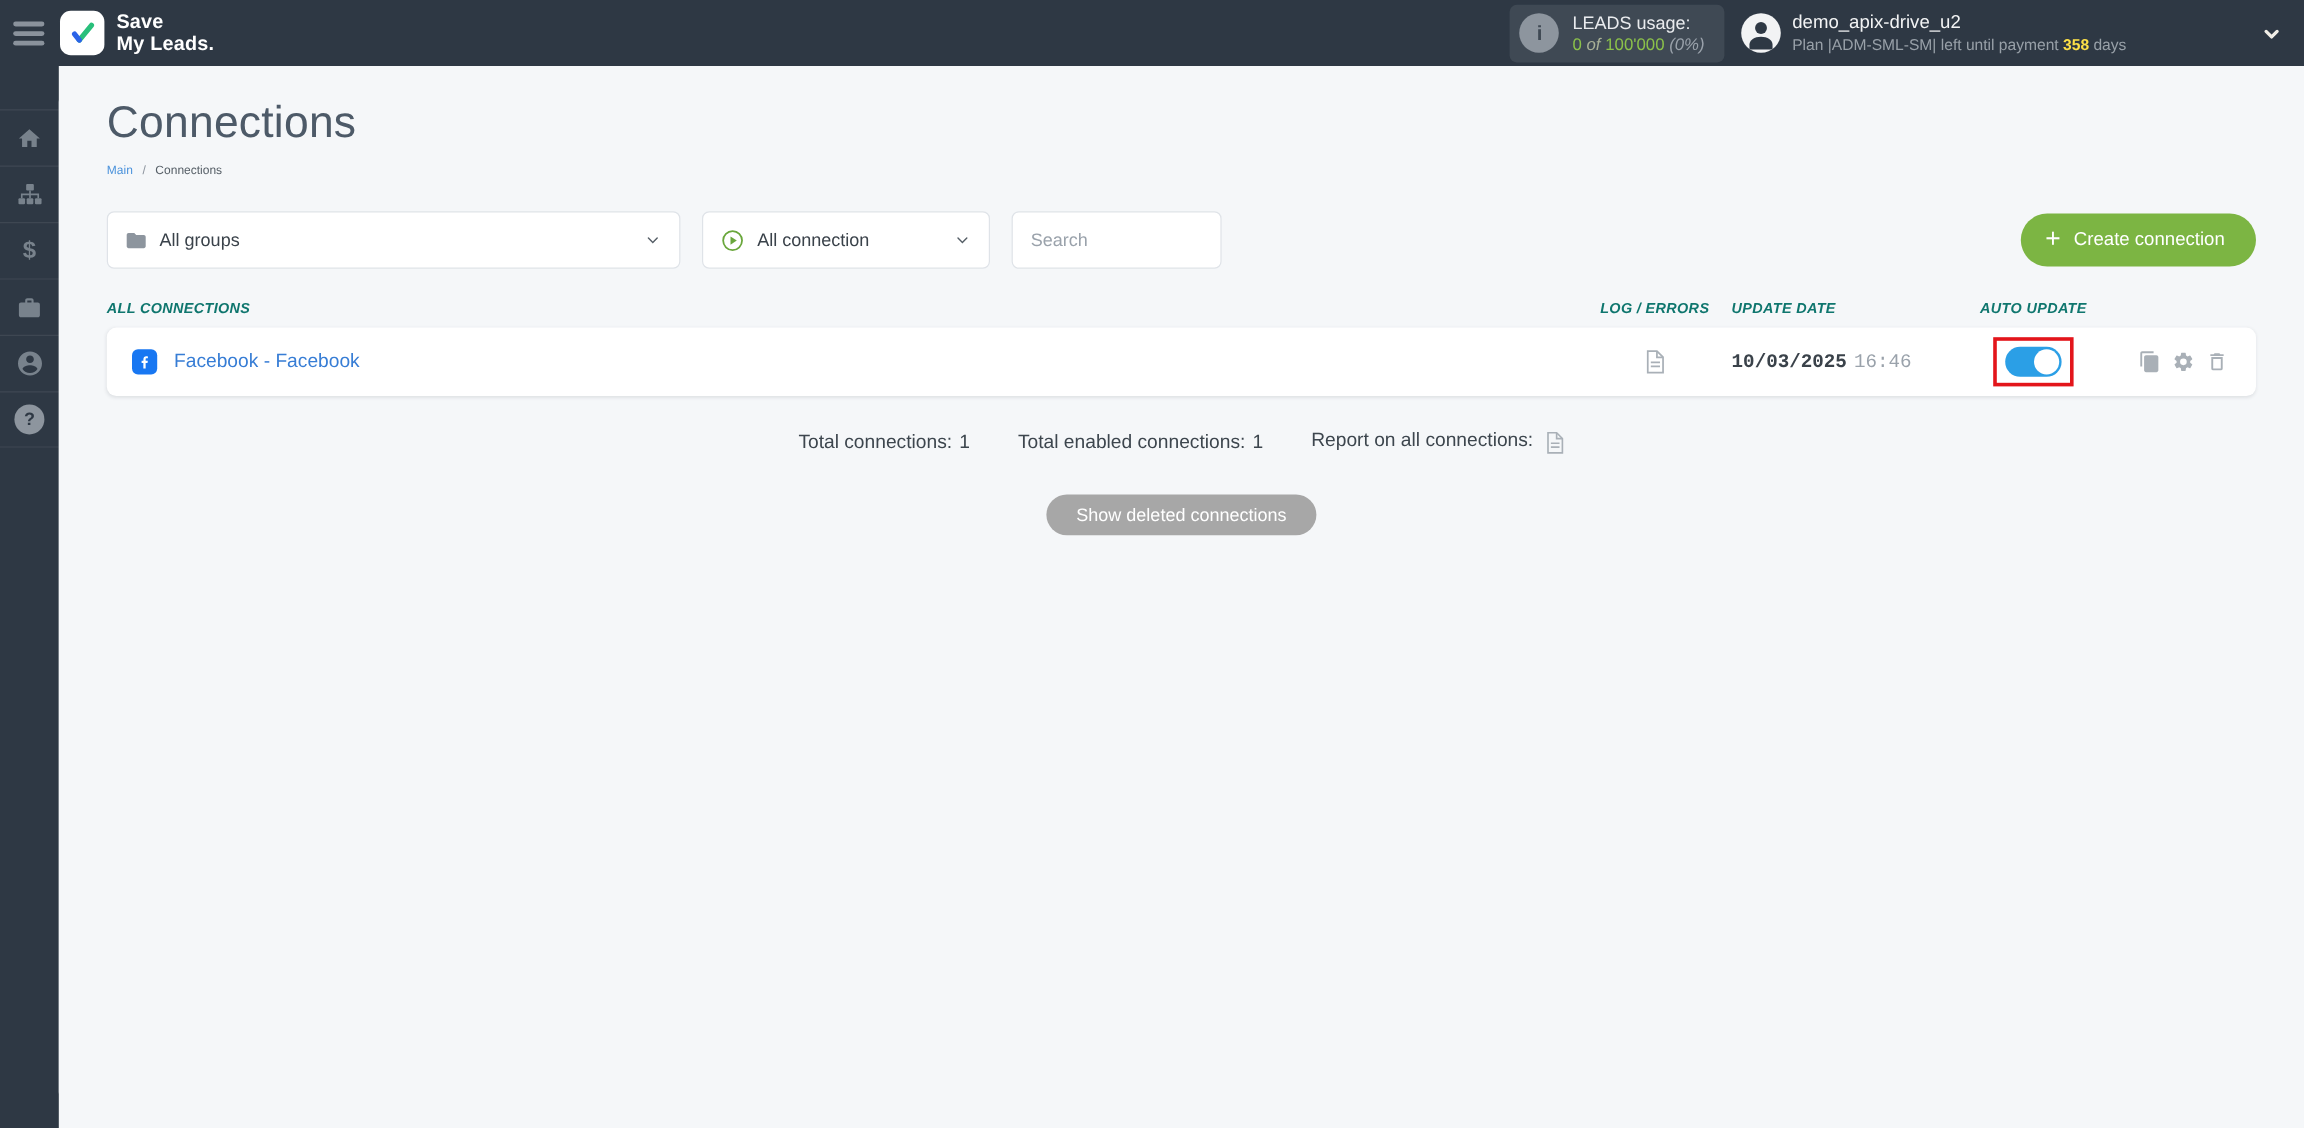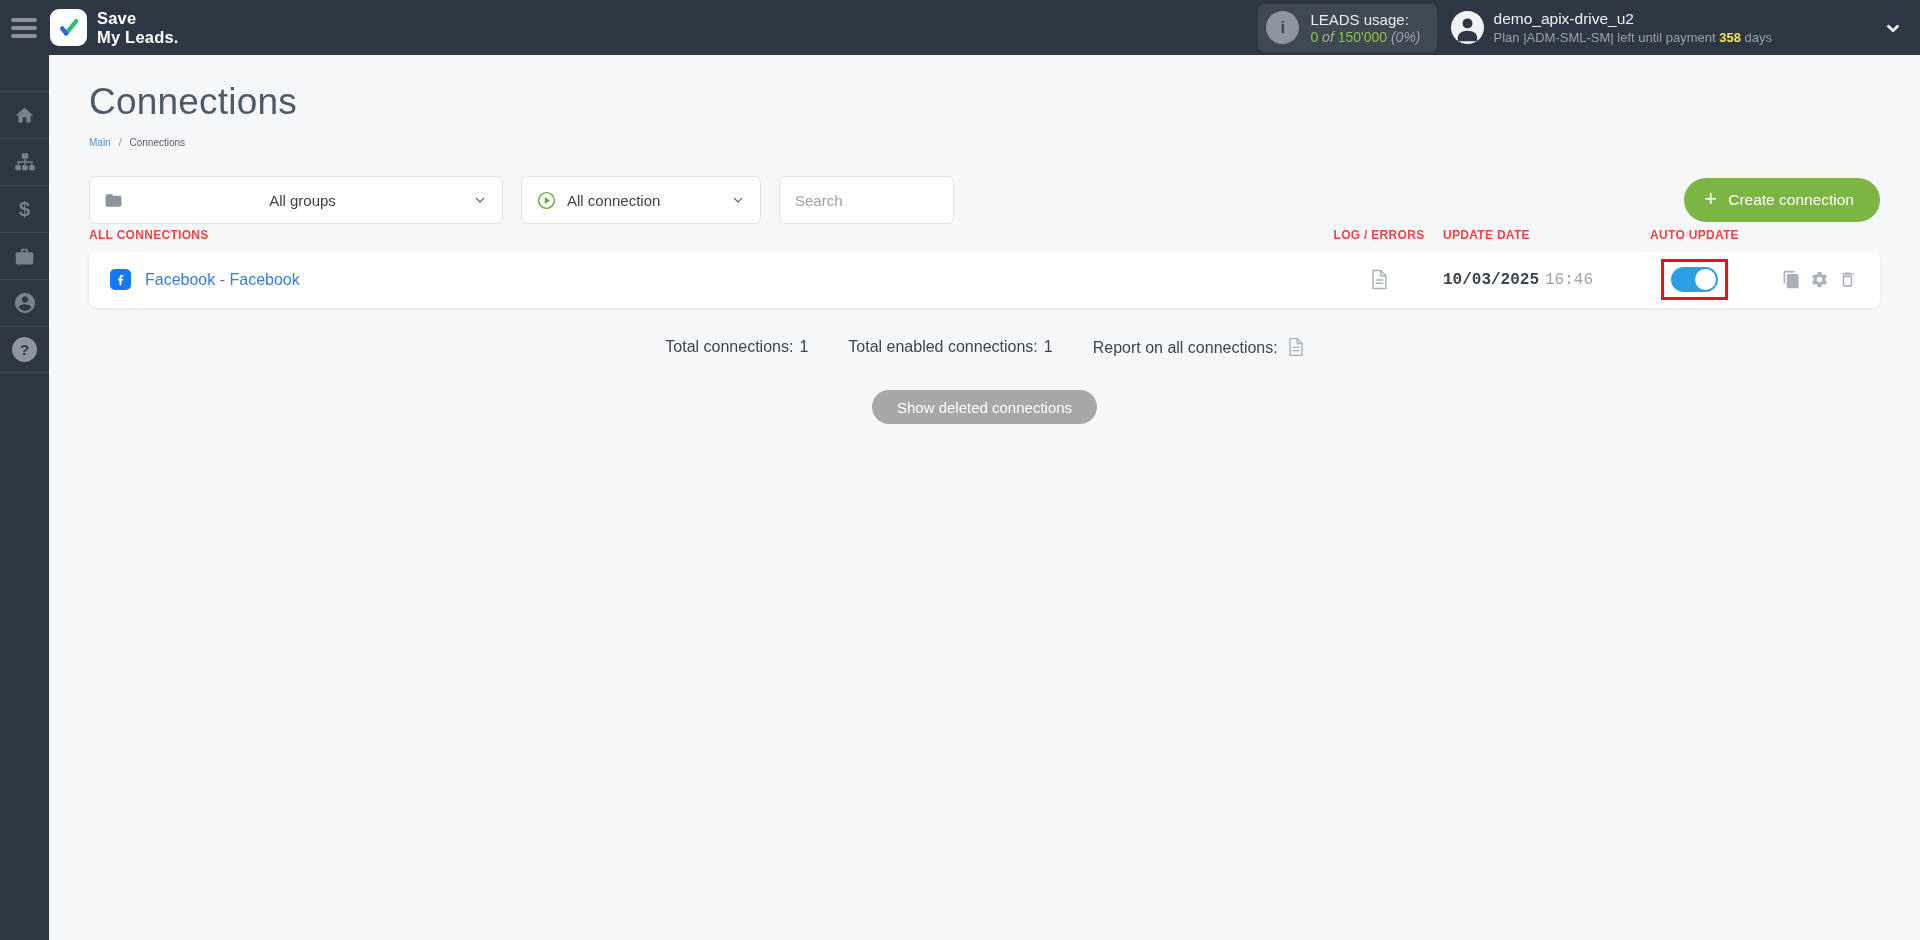--- a/index.html
+++ b/index.html
@@ -47,34 +47,34 @@
   .page-title { font-size:37px; font-weight:500; color:#4d5a68; letter-spacing:.2px; }
   .breadcrumb { margin-top:14px; font-size:10px; display:flex; gap:8px; align-items:center; }
   .bc-link { color:#4c93dc; cursor:pointer; }
   .bc-sep { color:#8a929c; }
   .bc-cur { color:#555e66; }
 
   
   .filters { margin-top:28px; display:flex; align-items:center; }
   .dd { height:48px; background:#fff; border:1px solid #dfe3e8; border-radius:6px;
         display:flex; align-items:center; padding:0 14px; cursor:pointer; }
-  .dd-groups { width:414px; margin-right:18px;text-align:center; }
+  .dd-groups { width:478px; margin-right:18px; }
   .dd-conn { width:240px; margin-right:18px; }
   .dd-label { font-size:15px; color:#3a424a; margin-left:10px; flex:1; }
   .search-input { width:175px; height:48px; background:#fff; border:1px solid #dfe3e8; border-radius:6px;
                   padding:0 15px; font-size:15px; color:#3a424a; font-family:"Liberation Sans",sans-serif; outline:none; }
   .search-input::placeholder { color:#9aa2ab; }
   .create-btn { margin-left:auto; height:44px; padding:0 26px 0 20px; background:#7cb543; border:none; border-radius:22px;
                 color:#fff; font-size:15.5px; font-family:"Liberation Sans",sans-serif; cursor:pointer;
                 display:flex; align-items:center; gap:11px; }
   .plus-glyph { font-size:22px; font-weight:400; line-height:1; margin-top:-2px; }
 
   
   .tbl-grid { display:grid; grid-template-columns:1fr 120px 180px 151px 110px; align-items:center; }
-  .tbl-head { margin-top:4px; font-size:12px; font-weight:700; letter-spacing:.3px; color:#ef4444; }
+  .tbl-head { margin-top:26px; font-size:12px; font-weight:700; letter-spacing:.3px; color:#0f766e;font-style:italic; }
   .th-center { text-align:center; }
   .th-left-pad { padding-left:4px; }
   .row-card { margin-top:9px; background:#fff; border-radius:8px; height:57px;
               box-shadow:0 1px 3px rgba(40,50,60,.10); }
   .cell-name { display:flex; align-items:center; padding-left:21px; gap:14px; }
   .fb-badge { width:21px; height:21px; background:#1877f2; border-radius:5px; flex:none;
               display:flex; align-items:center; justify-content:center; }
   .conn-link { color:#377dd5; font-size:16px; cursor:pointer; text-decoration:none; }
   .cell-log { display:flex; justify-content:center; color:#a9b0b7; cursor:pointer; }
   .cell-date { padding-left:4px; font-size:16px;font-family:Liberation Mono, monospace; }
@@ -83,21 +83,21 @@
   .cell-toggle { display:flex; justify-content:center; }
   .red-box { border:3px solid #e3151b; padding:5px 7px; display:flex; }
   .toggle { width:47px; height:25px; background:#2b9fe6; border-radius:13px; position:relative; cursor:pointer; }
   .toggle .knob { position:absolute; top:2px; right:2px; width:21px; height:21px; background:#fff; border-radius:50%; }
   .cell-actions { display:flex; align-items:center; gap:9px; color:#a9b0b7; padding-left:12px; }
   .act-icon { cursor:pointer; display:flex; }
 
   
   .summary { margin-top:29px; display:flex; justify-content:center; align-items:center; gap:40px;
              font-size:16px; color:#3d464e; }
-  .sum-item { display:flex; align-items:flex-end; gap:6px; }
+  .sum-item { display:flex; align-items:flex-start; gap:6px; }
   .report-icon { color:#a9b0b7; display:flex; cursor:pointer; margin-left:4px; }
 
   .show-deleted-wrap { margin-top:33px; display:flex; justify-content:center; }
   .show-deleted { height:34px; padding:0 25px; background:#a7a7a7; border:none; border-radius:17px;
                   color:#fff; font-size:15px; font-family:"Liberation Sans",sans-serif; cursor:pointer; }
 
   svg { display:block; }
 </style>
 </head>
 <body>
@@ -124,21 +124,21 @@
 
   <div class="flex-sp"></div>
 
   <div class="leads-box">
     <div class="info-circle">i</div>
     <div class="leads-text">
       <div class="leads-label">LEADS usage:</div>
       <div class="leads-nums">
         <span class="lg">0</span>
         <span class="li">of</span>
-        <span class="lg">150'000</span>
+        <span class="lg">100'000</span>
         <span class="lp">(0%)</span>
       </div>
     </div>
   </div>
 
   <div class="avatar">
     <svg width="33" height="33" viewBox="0 0 24 24">
       <circle cx="12" cy="9" r="3.6" fill="#2e3844"></circle>
       <path d="M12 14.3c-4 0-7 2.1-7 4.7V22h14v-3c0-2.6-3-4.7-7-4.7z" fill="#2e3844"></path>
     </svg>

